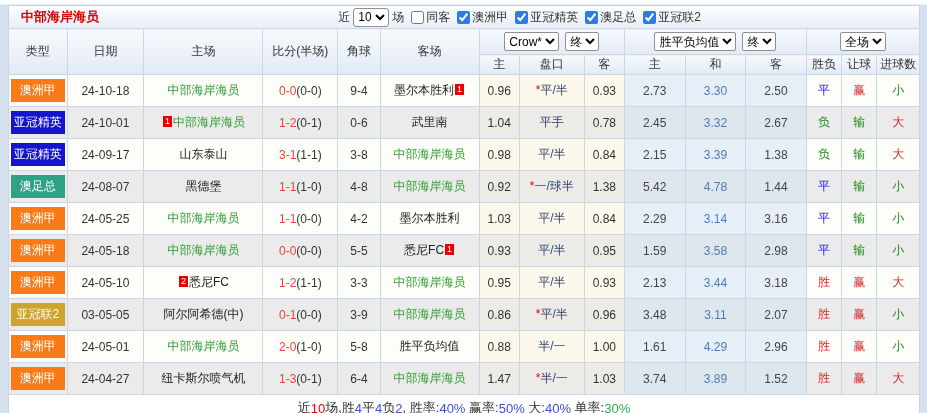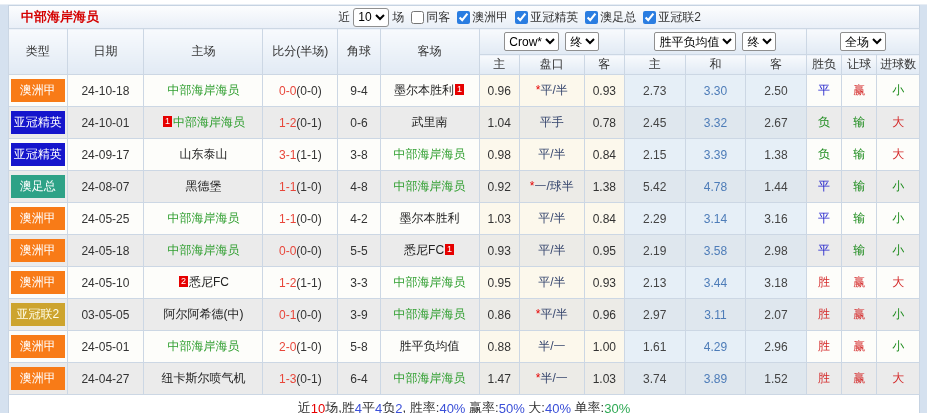--- a/index.html
+++ b/index.html
@@ -273,21 +273,21 @@
             <div class="lg" data-league="澳洲甲">澳洲甲</div>
           </td>
         <td>24-05-18</td>
         <td><span class="team" data-team="中部海岸海员">中部海岸海员</span></td>
         <td><span class="score">0-0</span><span class="half">(0-0)</span></td>
         <td>5-5</td>
         <td><span class="team" data-team="悉尼FC">悉尼FC</span><span class="badge">1</span></td>
         <td class="c-odds">0.93</td>
         <td class="c-hcap"><span class="hcap">平/半</span></td>
         <td class="c-odds">0.95</td>
-        <td class="c-euro">2.19</td>
+        <td class="c-euro">1.59</td>
         <td class="c-euro mid">3.58</td>
         <td class="c-euro">2.98</td>
         <td class="c-res" data-val="平">平</td>
         <td class="c-res" data-val="输">输</td>
         <td class="c-res" data-val="小">小</td>
       </tr>
 
       <tr>
         <td class="c-league">
             <div class="lg" data-league="澳洲甲">澳洲甲</div>
@@ -313,21 +313,21 @@
             <div class="lg" data-league="亚冠联2">亚冠联2</div>
           </td>
         <td>03-05-05</td>
         <td><span class="team" data-team="阿尔阿希德(中)">阿尔阿希德(中)</span></td>
         <td><span class="score">0-1</span><span class="half">(0-0)</span></td>
         <td>3-9</td>
         <td><span class="team" data-team="中部海岸海员">中部海岸海员</span></td>
         <td class="c-odds">0.86</td>
         <td class="c-hcap"><span class="star">*</span><span class="hcap">平/半</span></td>
         <td class="c-odds">0.96</td>
-        <td class="c-euro">2.97</td>
+        <td class="c-euro">3.48</td>
         <td class="c-euro mid">3.11</td>
         <td class="c-euro">2.07</td>
         <td class="c-res" data-val="胜">胜</td>
         <td class="c-res" data-val="赢">赢</td>
         <td class="c-res" data-val="小">小</td>
       </tr>
 
       <tr>
         <td class="c-league">
             <div class="lg" data-league="澳洲甲">澳洲甲</div>

